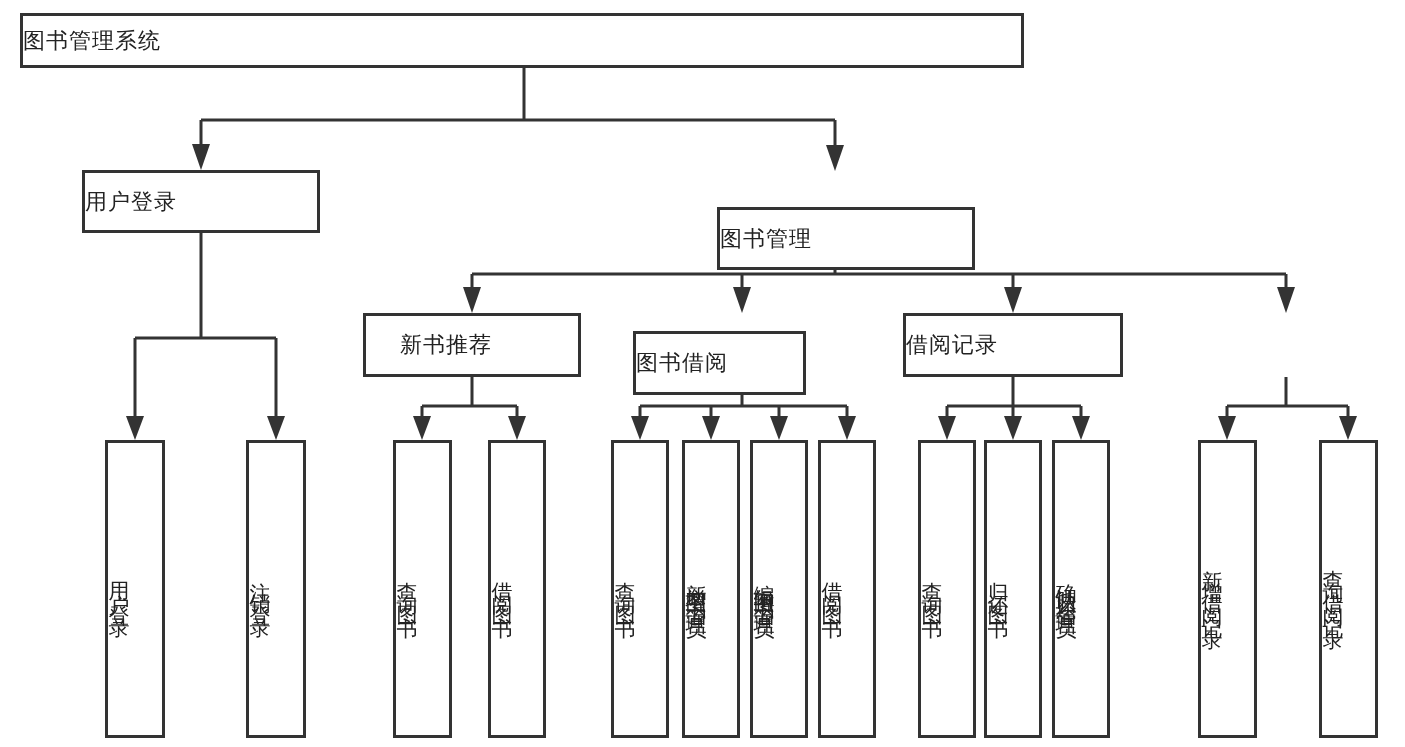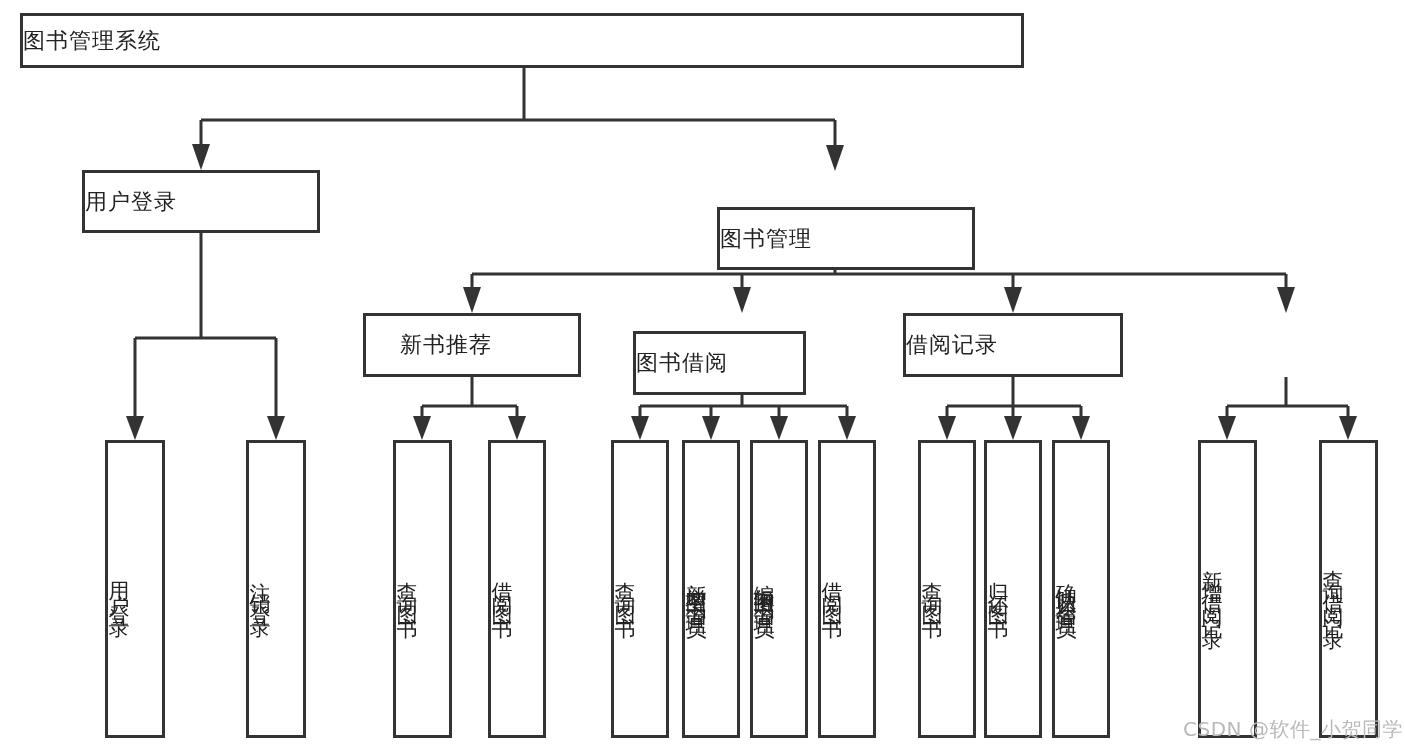--- a/index.html
+++ b/index.html
@@ -179,15 +179,14 @@
     <span class="label tight">确认归还（管理员）</span>
   </div>
 
   <div class="node vbox" style="left:1198px; top:440px; width:59px; height:298px;">
     <span class="label">新增借阅记录</span>
   </div>
   <div class="node vbox" style="left:1319px; top:440px; width:59px; height:298px;">
     <span class="label">查询借阅记录</span>
   </div>
 
-  <div class="watermark">CSDN @软件_小贺同学</div>
 
 </div>
 
 </body></html>

